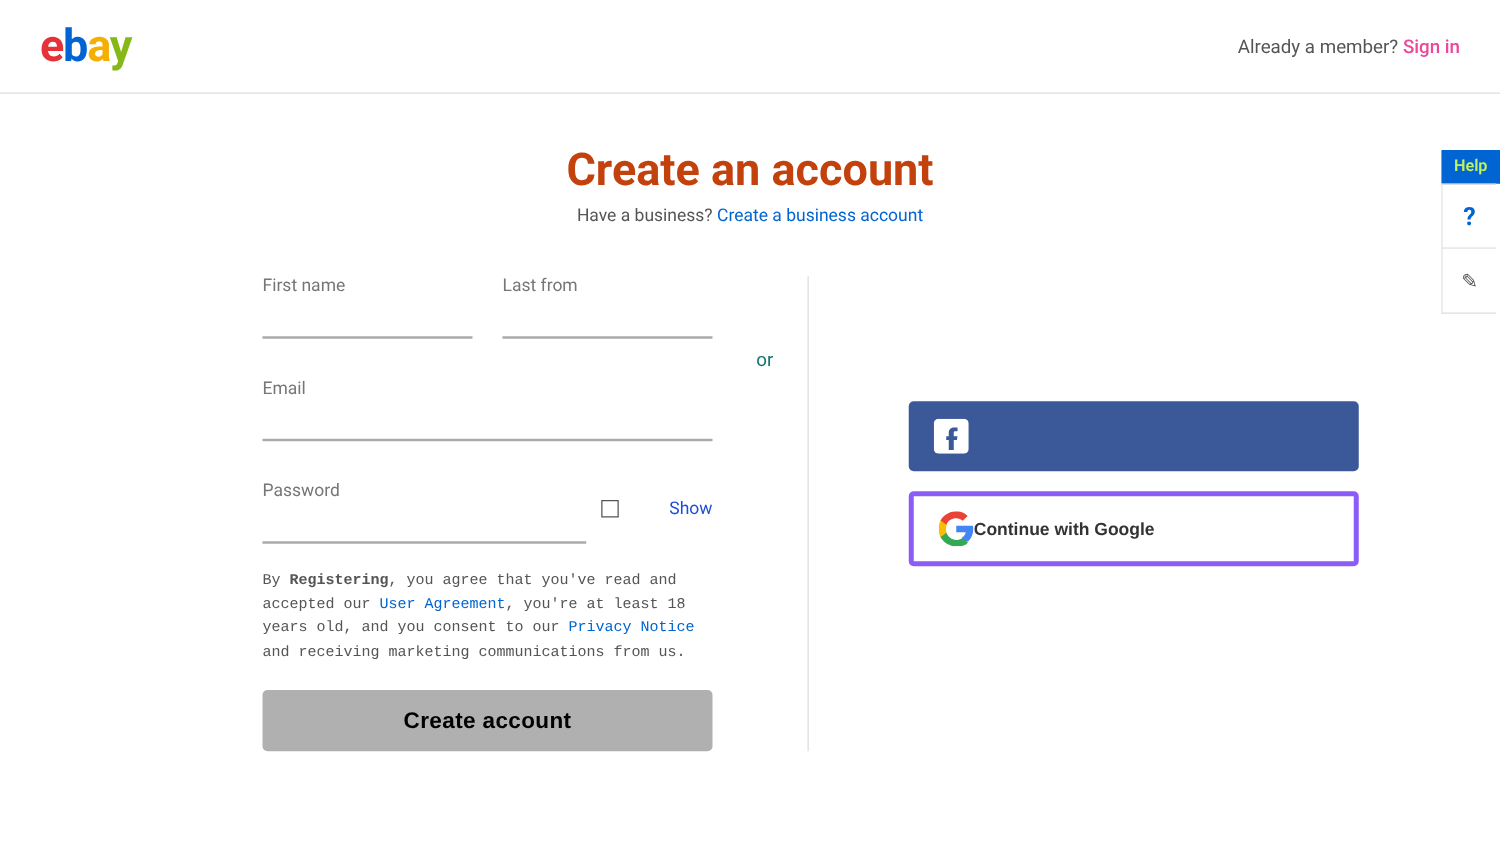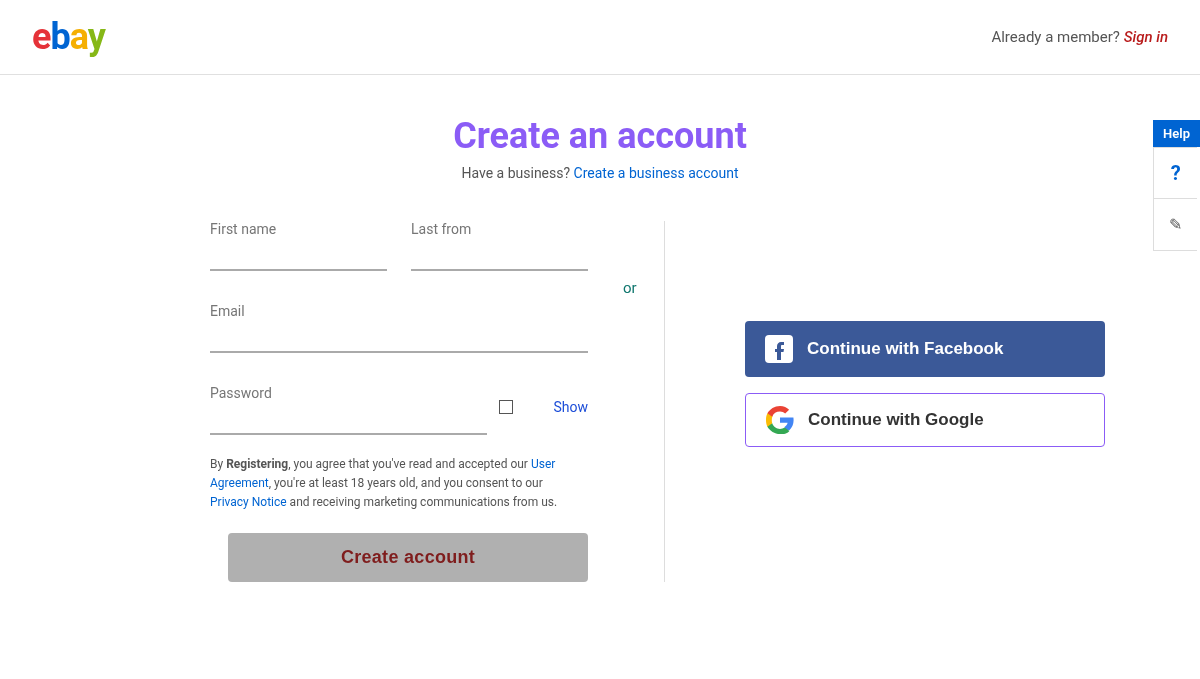--- a/index.html
+++ b/index.html
@@ -29,41 +29,40 @@
     .ebay-e { color: #e53238; }
     .ebay-b { color: #0064d2; }
     .ebay-a { color: #f5af02; }
     .ebay-y { color: #86b817; }
 
     .header-right {
       font-size: 15px;
       color: #555;
     }
     .header-right a {
-      color: #b91c1c;
+      color: #ec4899;
       text-decoration: none;
       font-weight: 500;
-      font-style: italic;
     }
 
     
     .main {
       display: flex;
       justify-content: center;
       padding-top: 40px;
     }
 
     .page-title-section {
       text-align: center;
       margin-bottom: 40px;
     }
     .page-title {
       font-size: 36px;
       font-weight: 700;
-      color: #8b5cf6;
+      color: #c2410c;
       margin-bottom: 8px;
     }
     .business-text {
       font-size: 14px;
       color: #555;
     }
     .business-link {
       color: #0064d2;
       text-decoration: none;
     }
@@ -148,40 +147,40 @@
       margin-left: 34px;
     }
 
     
     .legal-text {
       font-size: 12px;
       color: #555;
       line-height: 1.6;
       margin-bottom: 20px;
       max-width: 360px;
+      font-family: Liberation Mono, monospace;
     }
     .legal-text a {
       color: #0064d2;
       text-decoration: none;
     }
     .legal-text strong { font-weight: 700; }
 
     
     .create-account-btn {
       width: 360px;
       background: #b0b0b0;
-      color: #7f1d1d;
+      color: #000000;
       border: none;
       border-radius: 4px;
       padding: 14px 0;
       font-size: 18px;
       font-weight: 600;
       cursor: pointer;
       letter-spacing: 0.3px;
-      margin-left: 18px;
     }
 
     
     .right-social {
       flex: 1;
       padding: 60px 60px 0 80px;
       display: flex;
       flex-direction: column;
       align-items: flex-start;
     }
@@ -207,28 +206,27 @@
       cursor: pointer;
       width: 100%;
       gap: 14px;
     }
 
     .google-btn {
       display: flex;
       align-items: center;
       background: #fff;
       color: #333;
-      border: 1px solid #8b5cf6;
+      border: 4px solid #8b5cf6;
       border-radius: 4px;
       padding: 12px 20px;
-      font-size: 17px;
+      font-size: 14px;
       font-weight: 600;
       cursor: pointer;
       width: 100%;
-      gap: 14px;
     }
 
     .fb-icon {
       width: 28px;
       height: 28px;
       flex-shrink: 0;
     }
     .g-icon {
       width: 28px;
       height: 28px;
@@ -250,21 +248,21 @@
     
     .help-widget {
       position: fixed;
       right: 0;
       top: 120px;
       display: flex;
       flex-direction: column;
     }
     .help-tab {
       background: #0064d2;
-      color: #ffffff;
+      color: #bef264;
       font-size: 13px;
       font-weight: 600;
       padding: 6px 10px;
       writing-mode: horizontal-tb;
       cursor: pointer;
       border-radius: 0;
     }
     .help-icon-btn {
       background: #fff;
       border: 1px solid #ddd;
@@ -362,21 +360,20 @@
 
       <div class="right-social or-wrapper">
         <span class="or-text">or</span>
         <div class="social-buttons">
 
           <button class="facebook-btn">
             <svg class="fb-icon" viewBox="0 0 28 28" fill="none" xmlns="http://www.w3.org/2000/svg">
               <rect width="28" height="28" rx="4" fill="#fff"></rect>
               <path d="M19 14H16V11C16 10.447 16.447 10 17 10H19V7H16C13.791 7 12 8.791 12 11V14H10V17H12V25H16V17H18.5L19 14Z" fill="#3b5998"></path>
             </svg>
-            <span>Continue with Facebook</span>
           </button>
 
           <button class="google-btn">
             <svg class="g-icon" viewBox="0 0 28 28" fill="none" xmlns="http://www.w3.org/2000/svg">
               <path d="M27.6 14.3c0-.9-.1-1.8-.2-2.7H14v5.1h7.6c-.3 1.7-1.4 3.2-2.9 4.1v3.4h4.7c2.7-2.5 4.2-6.2 4.2-9.9z" fill="#4285F4"></path>
               <path d="M14 28c3.8 0 7-.1 9.4-3.1l-4.7-3.4c-1.3.9-3 1.4-4.7 1.4-3.6 0-6.7-2.4-7.8-5.7H1.4v3.5C3.8 24.8 8.6 28 14 28z" fill="#34A853"></path>
               <path d="M6.2 17.2C5.9 16.3 5.8 15.2 5.8 14s.2-2.2.5-3.2V7.3H1.4C.5 9 0 11.4 0 14s.5 5 1.4 6.7l4.8-3.5z" fill="#FBBC05"></path>
               <path d="M14 5.6c2 0 3.8.7 5.2 2l3.9-3.9C20.9 1.4 17.8 0 14 0 8.6 0 3.8 3.2 1.4 7.3l4.8 3.5C7.3 7.4 10.4 5.6 14 5.6z" fill="#EA4335"></path>
             </svg>
             <span>Continue with Google</span>

